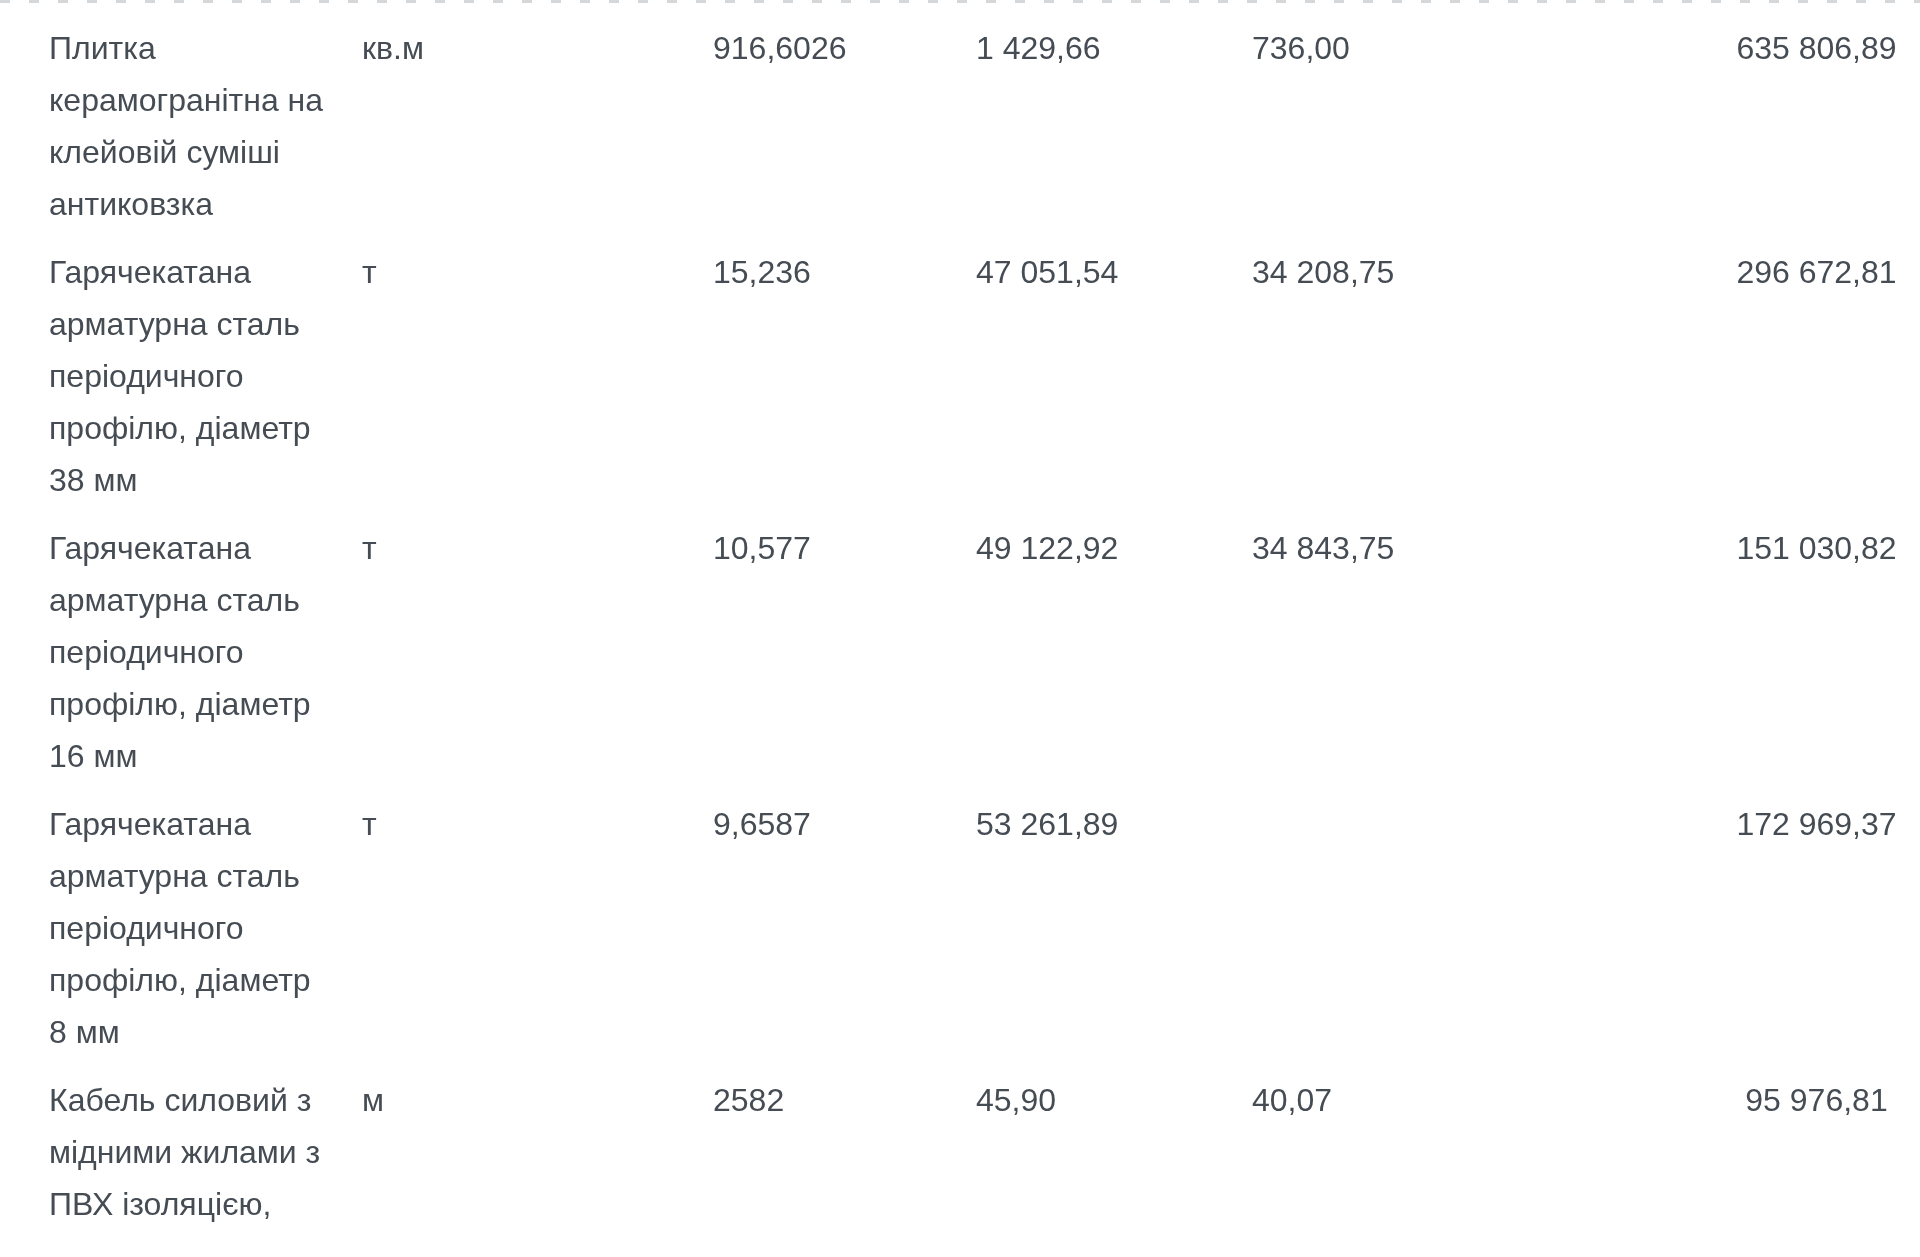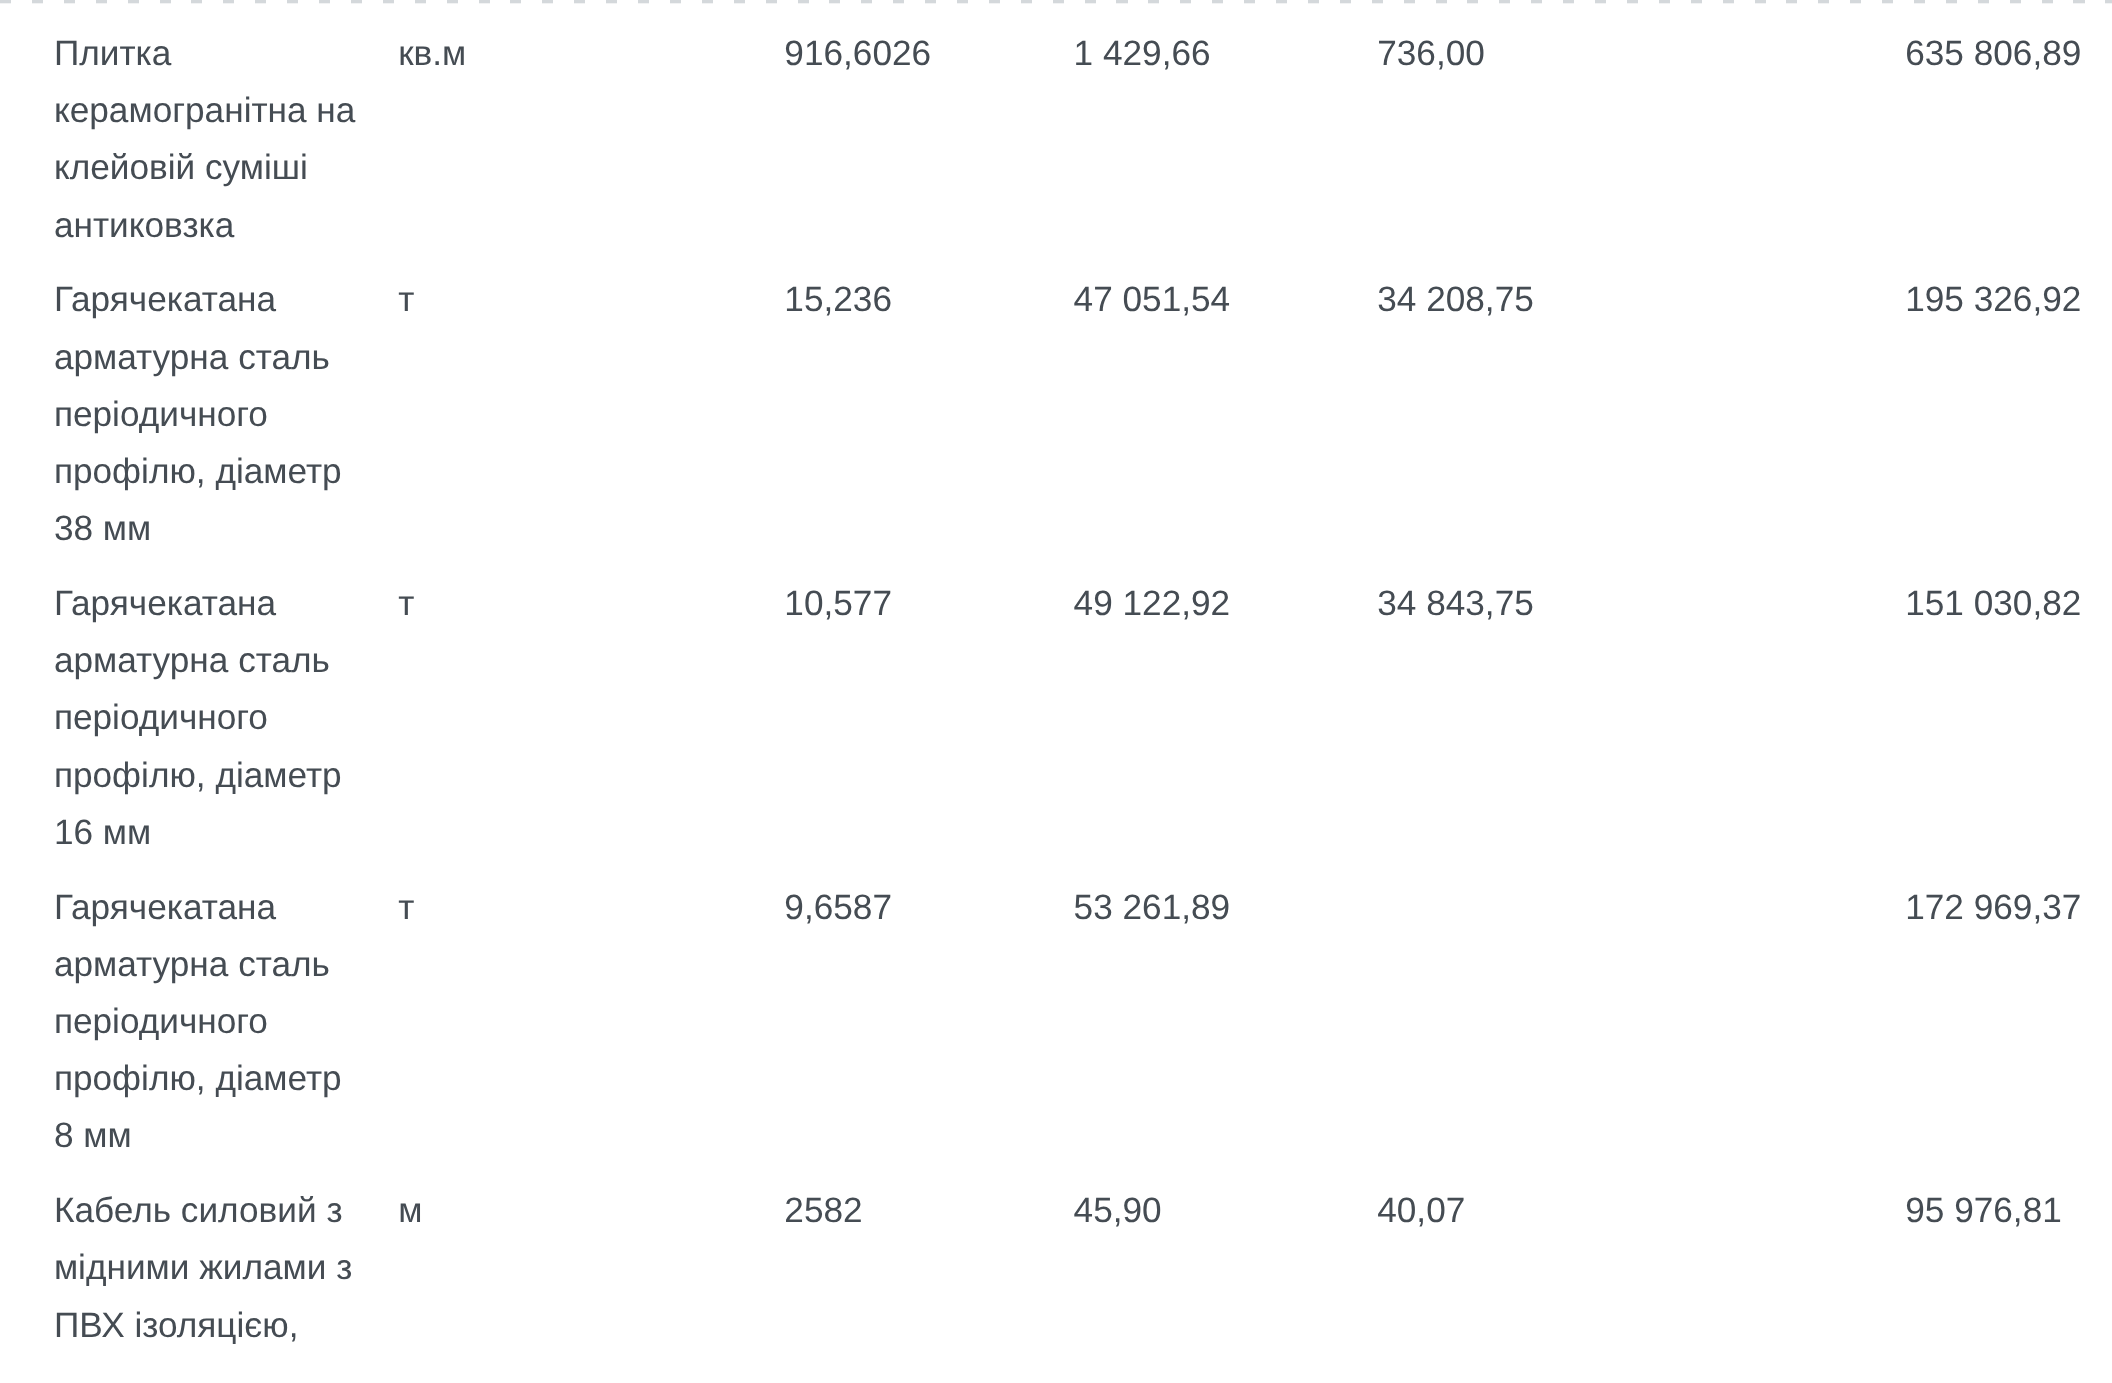--- a/index.html
+++ b/index.html
@@ -44,21 +44,21 @@
   .cell {
     font-size: 32px;
     line-height: 52px;
     white-space: normal;
   }
   .cell.name   { grid-column: 1; padding-right: 30px; }
   .cell.unit   { grid-column: 2; }
   .cell.qty    { grid-column: 3; }
   .cell.price  { grid-column: 4; margin-left: 16px; }
   .cell.price2 { grid-column: 5; }
-  .cell.total  { grid-column: 6; text-align: left; white-space: nowrap; }
+  .cell.total  { grid-column: 6; text-align: center; white-space: nowrap; }
 </style>
 </head>
 <body>
 
 <div class="table-viewport">
   <div class="row-divider"></div>
   <div class="materials-table">
   <div class="materials-row">
     <div class="cell name">Плитка керамогранітна на клейовій суміші антиковзка</div>
     <div class="cell unit">кв.м</div>
@@ -67,21 +67,21 @@
     <div class="cell price2">736,00</div>
     <div class="cell total">635 806,89</div>
   </div>
 
   <div class="materials-row">
     <div class="cell name">Гарячекатана арматурна сталь періодичного профілю, діаметр 38 мм</div>
     <div class="cell unit">т</div>
     <div class="cell qty">15,236</div>
     <div class="cell price">47 051,54</div>
     <div class="cell price2">34 208,75</div>
-    <div class="cell total">195 326,92</div>
+    <div class="cell total">296 672,81</div>
   </div>
 
   <div class="materials-row">
     <div class="cell name">Гарячекатана арматурна сталь періодичного профілю, діаметр 16 мм</div>
     <div class="cell unit">т</div>
     <div class="cell qty">10,577</div>
     <div class="cell price">49 122,92</div>
     <div class="cell price2">34 843,75</div>
     <div class="cell total">151 030,82</div>
   </div>

